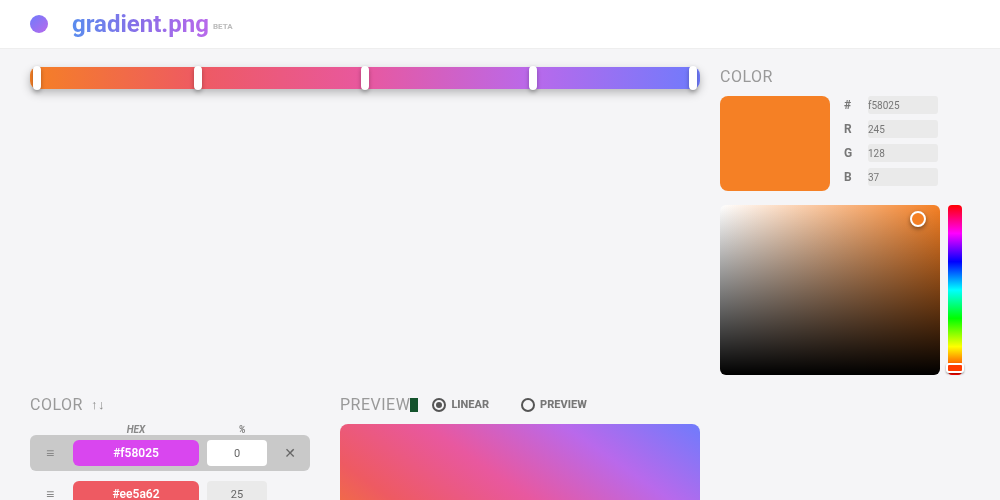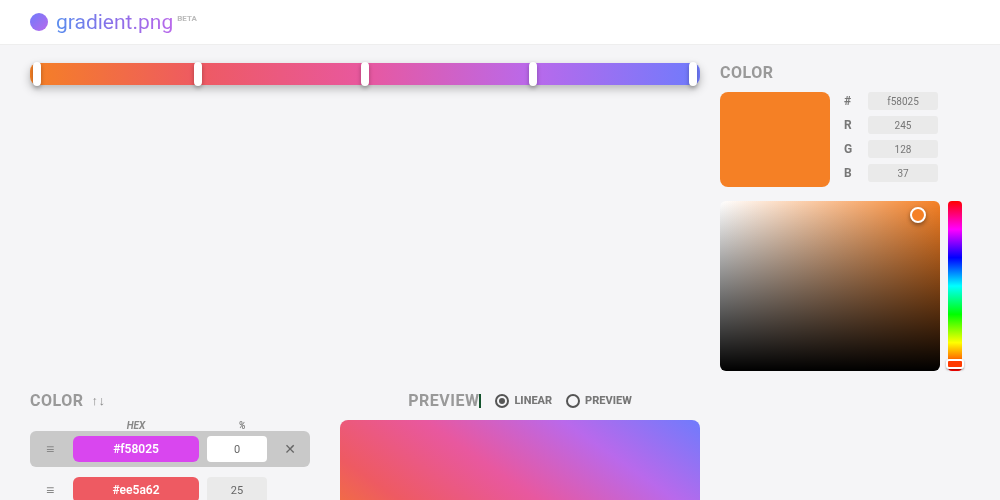--- a/index.html
+++ b/index.html
@@ -1,46 +1,46 @@
 <!DOCTYPE html>
 <html><head>
 <meta charset="utf-8">
 <style>
 * { box-sizing: border-box; margin: 0; padding: 0; font-family: -apple-system, BlinkMacSystemFont, "Segoe UI", Roboto, sans-serif; }
 body { background: #f5f5f7; width: 1000px; height: 500px; overflow: hidden; }
 .header { display: flex; align-items: center; padding: 10px 30px; background: #fff; border-bottom: 1px solid #eee; }
 .logo-icon { width: 18px; height: 18px; border-radius: 50%; background: linear-gradient(135deg, #6f7bfc, #b969eb); margin-right: 8px; }
-.logo-text { font-size: 21px; font-weight: 400; background: linear-gradient(90deg, #5a8dee, #8a6ee8, #b969eb); -webkit-background-clip: text; background-clip: text; color: transparent; }
-.beta { font-size: 8px; font-weight: 700; color: #bbb; margin-left: 4px; align-self: flex-start; margin-top: 4px; }
+.logo-text { font-size: 24px; font-weight: 700; background: linear-gradient(90deg, #5a8dee, #8a6ee8, #b969eb); -webkit-background-clip: text; background-clip: text; color: transparent; margin-left: 16px; }
+.beta { font-size: 8px; font-weight: 700; color: #bbb; margin-left: 4px; align-self: flex-start; margin-top: 12px; }
 .main { display: grid; grid-template-columns: 280px 370px 1fr; gap: 20px; padding: 18px 30px; }
 .full-slider { grid-column: 1 / 3; height: 22px; border-radius: 8px; background: linear-gradient(90deg, #f58025 0%, #ee5a62 25%, #e8589f 50%, #b969eb 75%, #6f7bfc 100%); position: relative; box-shadow: 0 4px 10px rgba(0,0,0,0.25); }
 .handle { position: absolute; width: 8px; height: 24px; background: #fff; border-radius: 4px; top: -1px; transform: translateX(-50%); box-shadow: 0 2px 4px rgba(0,0,0,0.3); }
-.section-title { font-size: 16px; font-weight: 700; color: #999; letter-spacing: 0.5px; margin-bottom: 10px; display: flex; align-items: center; gap: 8px; }
+.section-title { font-size: 16px; font-weight: 400; color: #999; letter-spacing: 0.5px; margin-bottom: 10px; display: flex; align-items: center; gap: 8px; }
 .color-panel { display: flex; gap: 14px; }
 .swatch-big { width: 110px; height: 95px; border-radius: 8px; background: #f58025; }
 .rgb-rows { display: flex; flex-direction: column; gap: 6px; }
 .rgb-row { display: flex; align-items: center; gap: 10px; }
 .rgb-label { width: 14px; font-size: 12px; font-weight: 700; color: #777; }
-.rgb-input { width: 70px; height: 18px; border: none; background: #eaeaea; border-radius: 3px; font-size: 10px; text-align: center; color: #777; }
+.rgb-input { width: 70px; height: 18px; border: none; background: #eaeaea; border-radius: 3px; font-size: 10px; color: #777; }
 .picker-area { display: flex; gap: 8px; margin-top: 14px; }
 .sv-picker { width: 220px; height: 170px; border-radius: 6px; position: relative; background: linear-gradient(to top, #000, transparent), linear-gradient(to right, #fff, #f58025); }
 .sv-thumb { position: absolute; width: 16px; height: 16px; border: 2px solid #fff; border-radius: 50%; background: #f58025; box-shadow: 0 2px 4px rgba(0,0,0,0.4); top: 6px; right: 14px; }
 .hue-strip { width: 14px; height: 170px; border-radius: 4px; background: linear-gradient(to bottom, #ff0000, #ff00ff, #0000ff, #00ffff, #00ff00, #ffff00, #ff0000); position: relative; }
 .hue-thumb { position: absolute; width: 18px; height: 10px; border: 2px solid #fff; background: #ff3a00; border-radius: 3px; left: -2px; bottom: 2px; box-shadow: 0 1px 2px rgba(0,0,0,0.4); }
 .stack-head { display: grid; grid-template-columns: 30px 1fr 60px 30px; gap: 8px; font-size: 10px; font-weight: 700; color: #888; text-align: center; margin-bottom: 0; font-style: italic; }
 .stack-row { display: grid; grid-template-columns: 30px 1fr 60px 30px; gap: 8px; align-items: center; padding: 5px; border-radius: 6px; margin-bottom: 5px; }
 .stack-row.active { background: #c9c9c9; }
 .drag-icon { color: #888; font-size: 14px; text-align: center; cursor: grab; }
 .hex-pill { height: 26px; border-radius: 6px; display: flex; align-items: center; justify-content: center; color: #fff; font-size: 12px; font-weight: 600; }
 .pct-box { height: 26px; background: #eaeaea; border-radius: 4px; display: flex; align-items: center; justify-content: center; font-size: 11px; color: #666; }
 .stack-row.active .pct-box { background: #fff; }
 .del-icon { color: #666; font-size: 14px; text-align: center; cursor: pointer; }
 .right-col { padding-left: 10px; }
-.preview-head { display: flex; align-items: center; justify-content: center; margin-bottom: 10px; }
-.radio-group { display: flex; gap: 14px; align-items: center; border-left: 2px solid #14532d; padding-left: 14px; }
+.preview-head { display: flex; align-items: center; justify-content: flex-start; margin-bottom: 10px; }
+.radio-group { display: flex; gap: 32px; align-items: center; border-left: 8px solid #14532d; padding-left: 14px; }
 .radio-opt { display: flex; align-items: center; gap: 5px; font-size: 11px; font-weight: 800; color: #777; cursor: pointer; }
 .radio-circ { width: 14px; height: 14px; border: 2px solid #555; border-radius: 50%; display: flex; align-items: center; justify-content: center; }
 .radio-dot { width: 6px; height: 6px; background: #555; border-radius: 50%; }
 .preview-box { width: 100%; height: 135px; border-radius: 8px; background: linear-gradient(35deg, #f58025 0%, #ee5a62 25%, #e8589f 50%, #b969eb 75%, #6f7bfc 100%); margin-bottom: 80px; }
 .sort-icon, .shuffle-icon { font-size: 13px; color: #888; cursor: pointer; }
 </style>
 </head>
 <body>
 
 <div class="header">

